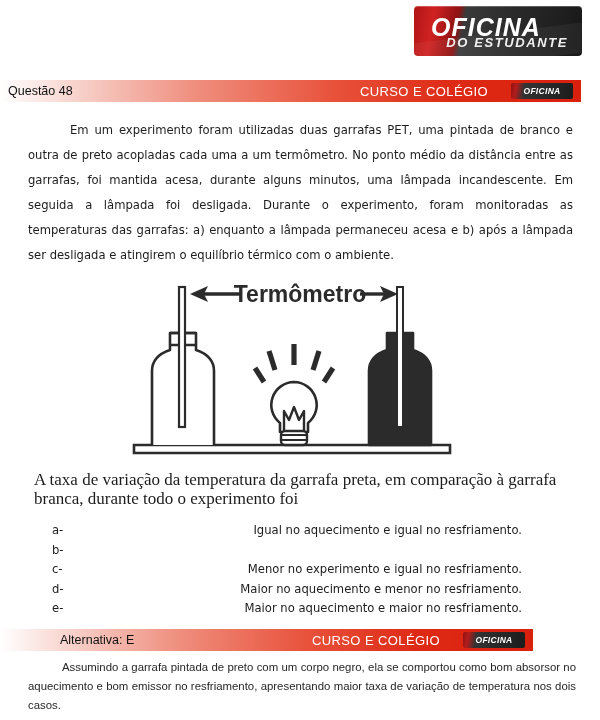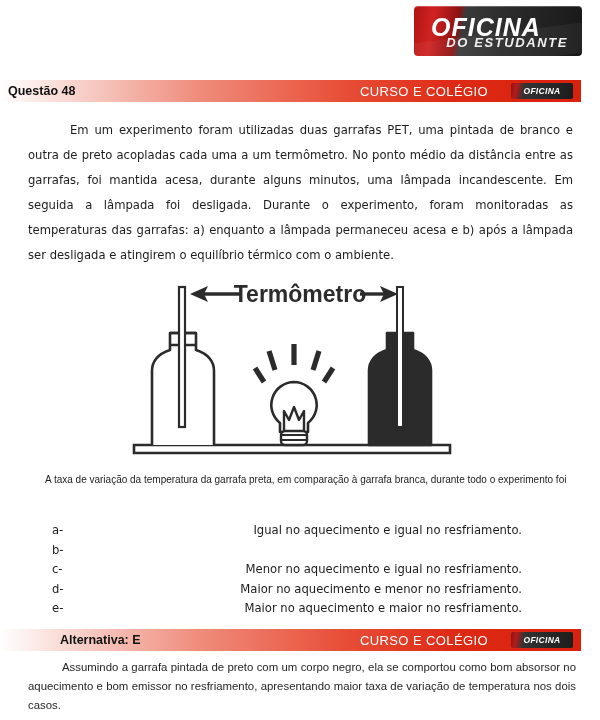--- a/index.html
+++ b/index.html
@@ -80,21 +80,21 @@
     position: absolute;
     height: 22px;
     background: linear-gradient(to right,
         #ffffff 0%, #f7cfc8 14%, #ef8d7c 34%,
         #e8513a 58%, #de2a15 78%, #d8200d 100%);
     display: flex;
     align-items: center;
   }
   .bar-title {
     font-size: 12.5px;
-    font-weight: bold;
+    font-weight: normal;
     color: #111111;
     white-space: nowrap;
   }
   .bar-right {
     position: absolute;
     right: 8px;
     display: flex;
     align-items: center;
     gap: 23px;
   }
@@ -119,44 +119,44 @@
     font-size: 8.5px;
     font-weight: bold;
     font-style: italic;
     color: #ffffff;
     letter-spacing: .3px;
     line-height: 1;
   }
 
   #question-bar { top: 80px; left: 0; width: 581px; }
   #question-bar .bar-title { margin-left: 8px; }
-  #answer-bar   { top: 629px; left: 0; width: 581px; }
+  #answer-bar   { top: 629px; left: 0; width: 533px; }
   #answer-bar .bar-title { margin-left: 60px; }
 
   
   .statement {
     position: absolute;
     left: 28px;
     top: 118px;
     width: 545px;
     font-family: "DejaVu Sans", sans-serif;
     font-size: 11.6px;
     line-height: 25px;
     text-align: justify;
     text-indent: 42px;
     color: #1c1c1c;
   }
 
   .prompt {
     position: absolute;
-    left: 45px;
+    left: 34px;
     top: 470px;
     width: 550px;
-    font-family: Liberation Sans, sans-serif;
-    font-size: 10px;
+    font-family: Liberation Serif, serif;
+    font-size: 17px;
     line-height: 19px;
     color: #1c1c1c;
   }
 
   .options {
     position: absolute;
     left: 52px;
     top: 523px;
     width: 470px;
   }
@@ -282,21 +282,21 @@
 <div class="options" id="options-list">
     <div class="option-row">
       <span class="option-key">a-</span>
       <span class="option-text">Igual no aquecimento e igual no resfriamento.</span>
     </div>
     <div class="option-row">
       <span class="option-key">b-</span>
     </div>
     <div class="option-row">
       <span class="option-key">c-</span>
-      <span class="option-text">Menor no aquecimento e igual no resfriamento.</span>
+      <span class="option-text">Menor no experimento e igual no resfriamento.</span>
     </div>
     <div class="option-row">
       <span class="option-key">d-</span>
       <span class="option-text">Maior no aquecimento e menor no resfriamento.</span>
     </div>
     <div class="option-row">
       <span class="option-key">e-</span>
       <span class="option-text">Maior no aquecimento e maior no resfriamento.</span>
     </div>
   </div>

